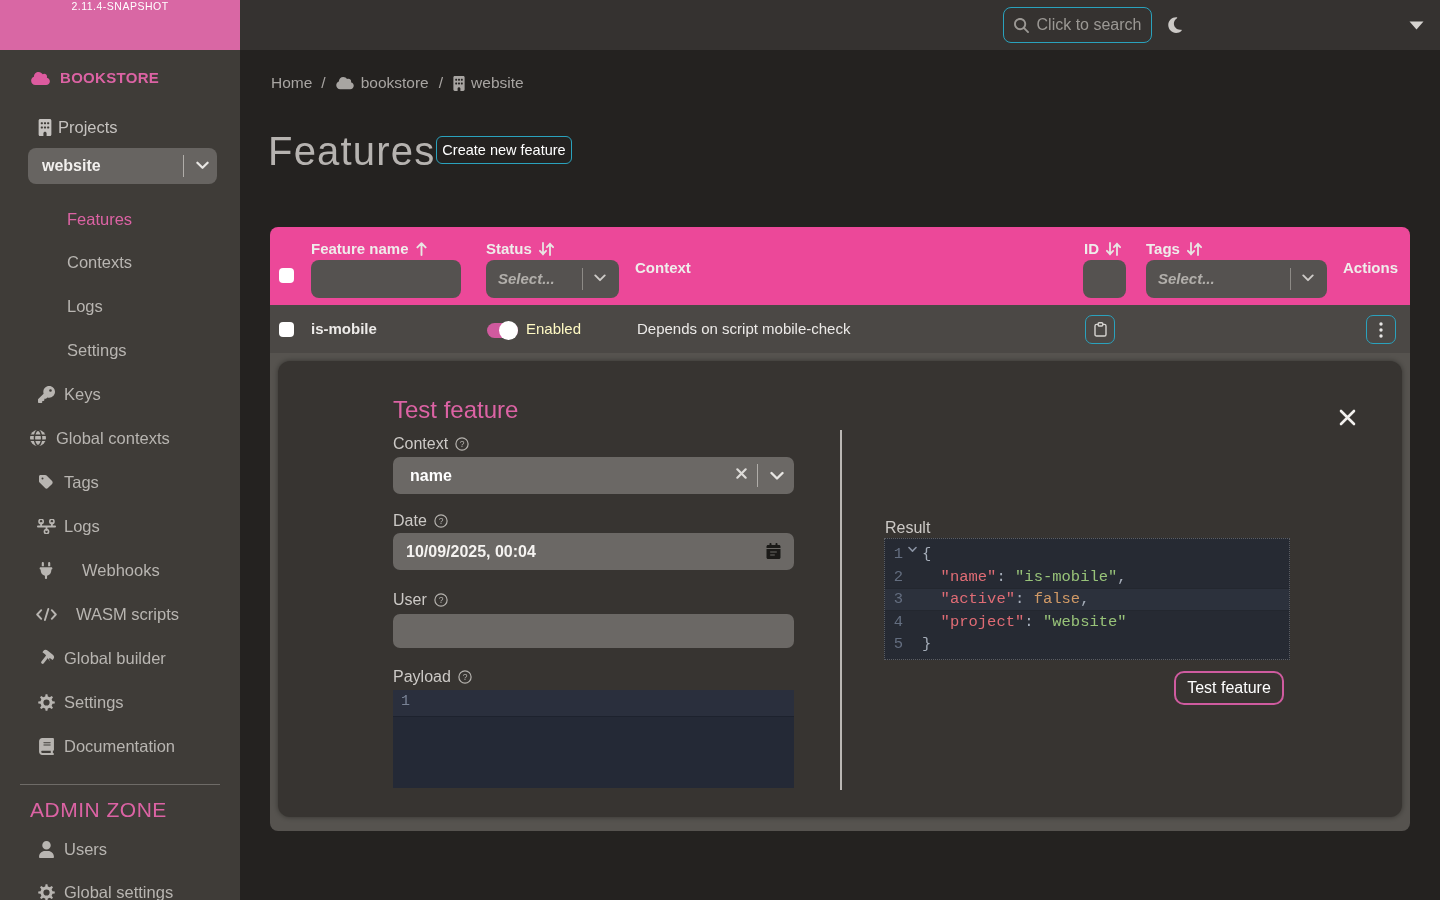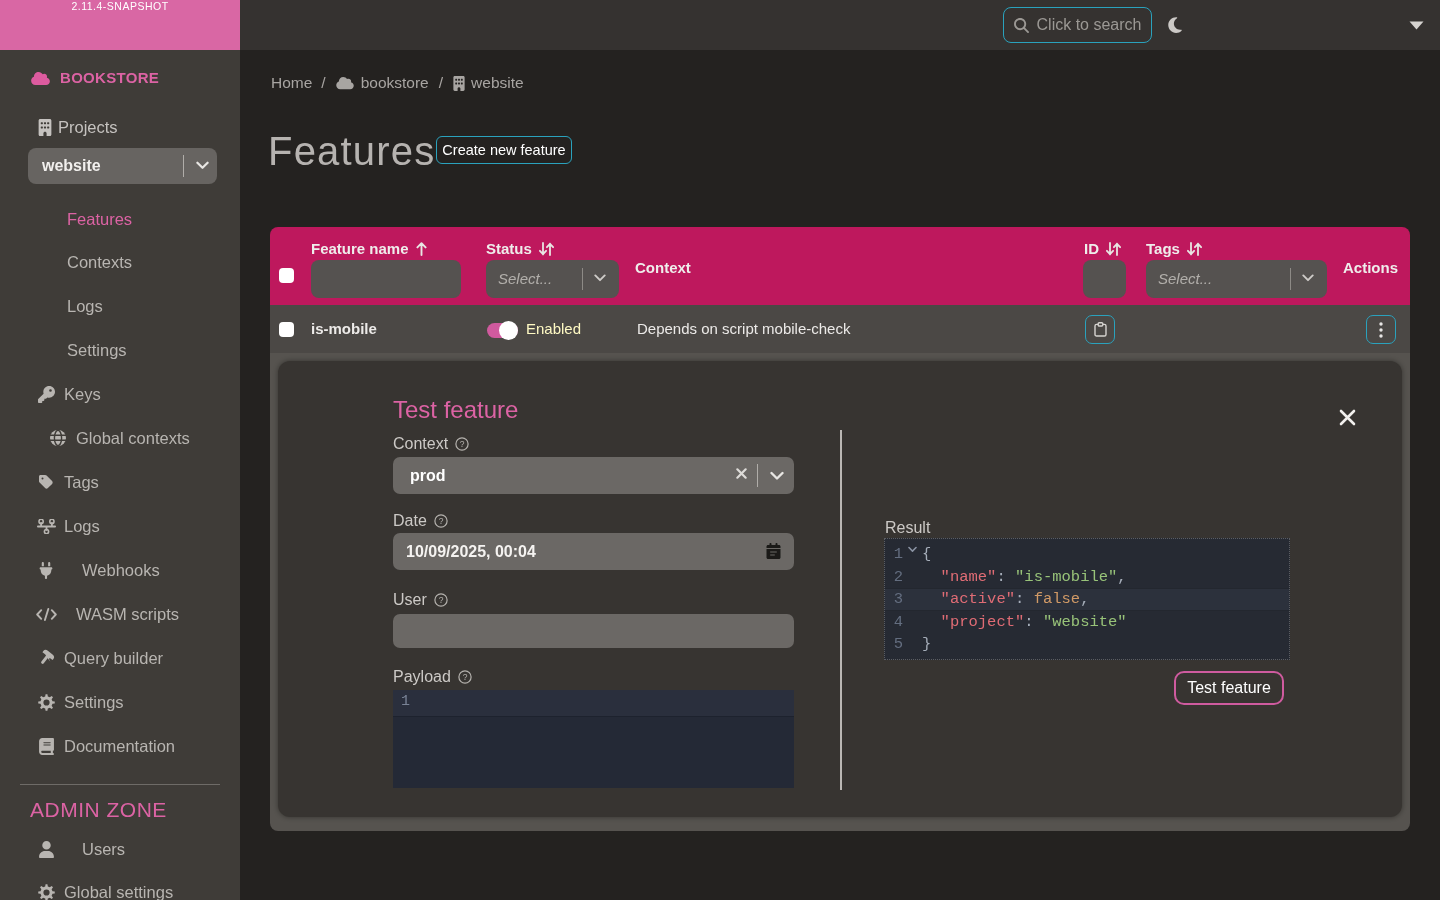--- a/index.html
+++ b/index.html
@@ -23,28 +23,28 @@
 #wsel .wt{position:absolute;left:14px;top:0;height:36px;line-height:36px;color:#f2f0ee;font-size:16px;font-weight:bold}
 #wsel .dv{position:absolute;left:155px;top:7px;width:1px;height:22px;background:#b0ada9}
 #wsel .ch{position:absolute;left:168px;top:13px}
 #sdiv{position:absolute;left:20px;top:734px;width:200px;height:1px;background:#6e6b67}
 
 #crumb{position:absolute;left:271px;top:74px;height:18px;display:flex;align-items:center;color:#a8a5a2;font-size:15.5px}
 #title{position:absolute;left:268px;top:129px;font-size:40px;color:#b6b3b0;letter-spacing:1.2px}
 #createbtn{position:absolute;left:436px;top:136px;width:136px;height:28px;border:1.5px solid #2aa2bd;border-radius:6px;box-sizing:border-box;color:#fff;font-size:14.5px;display:flex;align-items:center;justify-content:center}
 
 #tbl{position:absolute;left:270px;top:227px;width:1140px;height:604px;border-radius:8px;overflow:hidden}
-#thead{position:absolute;left:0;top:0;width:1140px;height:78px;background:#be185d}
+#thead{position:absolute;left:0;top:0;width:1140px;height:78px;background:#ec4899}
 #trow{position:absolute;left:0;top:78px;width:1140px;height:48px;background:#4b4845}
 #texp{position:absolute;left:0;top:126px;width:1140px;height:478px;background:#56534f}
 .cb{position:absolute;width:15px;height:15px;background:#fff;border-radius:4px}
 .hlabel{position:absolute;top:13px;height:18px;line-height:18px;font-size:15px;font-weight:bold;color:#efedeb;display:flex;align-items:center;gap:7px}
 .hmid{position:absolute;top:33px;height:16px;line-height:16px;font-size:15px;font-weight:bold;color:#efedeb}
 .hin{position:absolute;top:33px;height:38px;background:#555250;border-radius:8px;box-sizing:border-box}
-.sel .st{position:absolute;left:12px;top:0;height:55px;line-height:38px;font-size:15px;font-style:italic;font-weight:normal;color:#b2afab}
+.sel .st{position:absolute;left:12px;top:0;height:55px;line-height:38px;font-size:15px;font-style:italic;font-weight:bold;color:#b2afab}
 .sel .dv{position:absolute;top:8px;width:1px;height:22px;background:#8d8a86}
 .sel .ch{position:absolute;top:14px}
 .teal-sq{position:absolute;top:10px;width:30px;height:29px;border:1.5px solid #2aa2bd;border-radius:7px;box-sizing:border-box;display:flex;align-items:center;justify-content:center}
 
 #panel{position:absolute;left:278px;top:361px;width:1124px;height:456px;background:#373431;border-radius:12px;box-shadow:0 0 5px rgba(10,10,9,.45)}
 #pclose{position:absolute;left:1061px;top:48px}
 #ptitle{position:absolute;left:115px;top:35px;font-size:24px;color:#dc63a4}
 .plabel{position:absolute;height:18px;line-height:18px;color:#ccc9c6;font-size:16px;display:flex;align-items:center;gap:7px}
 .pin{position:absolute;left:115px;width:401px;background:#6b6865;border-radius:7px;box-sizing:border-box}
 #pdivider{position:absolute;left:562px;top:69px;width:2px;height:360px;background:#bab7b4}
@@ -113,21 +113,21 @@
     </div>
   <div class="si pink" style="left:67px;top:158px">Features</div>
   <div class="si" style="left:67px;top:201px">Contexts</div>
   <div class="si" style="left:67px;top:245px">Logs</div>
   <div class="si" style="left:67px;top:289px">Settings</div>
   <div class="si" style="left:34px;top:333px"><span class="ic">
         <svg width="17" height="17" viewBox="0 0 512 512" fill="#b8b5b1">
           <path d="M336 352c97.2 0 176-78.8 176-176S433.2 0 336 0S160 78.8 160 176c0 18.7 2.9 36.8 8.3 53.7L7 391c-4.5 4.5-7 10.6-7 17v80c0 13.3 10.7 24 24 24h80c13.3 0 24-10.7 24-24V448h40c13.3 0 24-10.7 24-24V384h40c6.4 0 12.5-2.5 17-7l33.3-33.3c16.9 5.4 35 8.3 53.7 8.3zM376 96a40 40 0 1 1 0 80 40 40 0 1 1 0-80z"></path>
         </svg>
       </span><span style="margin-left:30px">Keys</span></div>
-  <div class="si" style="left:46px;top:377px"><span class="ic">
+  <div class="si" style="left:26px;top:377px"><span class="ic">
         <svg width="16" height="16" viewBox="0 0 16 16">
           <circle cx="8" cy="8" r="8" fill="#b8b5b1"></circle>
           <g stroke="#3f3c38" fill="none">
             <path d="M0 5.3h16M0 10.2h16" stroke-width="1.6"></path>
             <ellipse cx="8" cy="8" rx="3.6" ry="7.6" stroke-width="1.4"></ellipse>
           </g>
         </svg>
       </span><span style="margin-left:30px">Global contexts</span></div>
   <div class="si" style="left:34px;top:421px"><span class="ic">
         <svg width="16" height="16" viewBox="0 0 448 512" fill="#b8b5b1">
@@ -155,38 +155,38 @@
           <path d="M5.2 2.2L1.2 6.5l4 4.3M15.8 2.2l4 4.3-4 4.3M12.3 1l-3.4 11"></path>
         </svg>
       </span><span style="margin-left:42px">WASM scripts</span></div>
   <div class="si" style="left:34px;top:597px"><span class="ic">
         <svg width="18" height="18" viewBox="0 0 18 18" fill="#b8b5b1">
           <g transform="rotate(38 9 9)">
             <path d="M2.6 6.6 L2.6 5.2 Q2.6 2.2 6 2.2 L12 2.2 Q15.4 2.2 15.4 5.2 L15.4 6.6 L12 6.6 L12 8 L14.6 9.2 L12 8.6 L6 6.6 Z"></path>
             <rect x="7.5" y="4.5" width="3" height="11.5" rx="1.5"></rect>
           </g>
         </svg>
-      </span><span style="margin-left:30px">Query builder</span></div>
+      </span><span style="margin-left:30px">Global builder</span></div>
   <div class="si" style="left:34px;top:641px"><span class="ic">
         <svg width="17" height="17" viewBox="0 0 17 17" fill="#b8b5b1" fill-rule="evenodd">
           <path d="M7.57 0.25 L9.43 0.25 L9.80 2.54 L11.80 3.37 L13.67 2.01 L14.99 3.33 L13.63 5.20 L14.46 7.20 L16.75 7.57 L16.75 9.43 L14.46 9.80 L13.63 11.80 L14.99 13.67 L13.67 14.99 L11.80 13.63 L9.80 14.46 L9.43 16.75 L7.57 16.75 L7.20 14.46 L5.20 13.63 L3.33 14.99 L2.01 13.67 L3.37 11.80 L2.54 9.80 L0.25 9.43 L0.25 7.57 L2.54 7.20 L3.37 5.20 L2.01 3.33 L3.33 2.01 L5.20 3.37 L7.20 2.54 Z M11.60 8.50 A3.1 3.1 0 1 0 5.40 8.50 A3.1 3.1 0 1 0 11.60 8.50 Z"></path>
         </svg>
       </span><span style="margin-left:30px">Settings</span></div>
   <div class="si" style="left:34px;top:685px"><span class="ic">
         <svg width="15" height="17" viewBox="0 0 448 512" fill="#b8b5b1">
           <path d="M96 0C43 0 0 43 0 96V416c0 53 43 96 96 96H384h32c17.7 0 32-14.3 32-32s-14.3-32-32-32V384c17.7 0 32-14.3 32-32V32c0-17.7-14.3-32-32-32H384 96zm0 384H352v64H96c-17.7 0-32-14.3-32-32s14.3-32 32-32zm32-240c0-8.8 7.2-16 16-16H336c8.8 0 16 7.2 16 16s-7.2 16-16 16H144c-8.8 0-16-7.2-16-16zm16 48H336c8.8 0 16 7.2 16 16s-7.2 16-16 16H144c-8.8 0-16-7.2-16-16s7.2-16 16-16z"></path>
         </svg>
       </span><span style="margin-left:30px">Documentation</span></div>
   <div id="sdiv"></div>
   <div class="si pink" style="left:30px;top:749px;font-size:21px;letter-spacing:.5px">ADMIN ZONE</div>
   <div class="si" style="left:34px;top:788px"><span class="ic">
         <svg width="15" height="17" viewBox="0 0 448 512" fill="#b8b5b1">
           <path d="M224 256A128 128 0 1 0 224 0a128 128 0 1 0 0 256zm-45.7 48C79.8 304 0 383.8 0 482.3C0 498.7 13.3 512 29.7 512H418.3c16.4 0 29.7-13.3 29.7-29.7C448 383.8 368.2 304 269.7 304H178.3z"></path>
         </svg>
-      </span><span style="margin-left:48px">Users</span></div>
+      </span><span style="margin-left:30px">Users</span></div>
   <div class="si" style="left:34px;top:831px"><span class="ic">
         <svg width="17" height="17" viewBox="0 0 17 17" fill="#b8b5b1" fill-rule="evenodd">
           <path d="M7.57 0.25 L9.43 0.25 L9.80 2.54 L11.80 3.37 L13.67 2.01 L14.99 3.33 L13.63 5.20 L14.46 7.20 L16.75 7.57 L16.75 9.43 L14.46 9.80 L13.63 11.80 L14.99 13.67 L13.67 14.99 L11.80 13.63 L9.80 14.46 L9.43 16.75 L7.57 16.75 L7.20 14.46 L5.20 13.63 L3.33 14.99 L2.01 13.67 L3.37 11.80 L2.54 9.80 L0.25 9.43 L0.25 7.57 L2.54 7.20 L3.37 5.20 L2.01 3.33 L3.33 2.01 L5.20 3.37 L7.20 2.54 Z M11.60 8.50 A3.1 3.1 0 1 0 5.40 8.50 A3.1 3.1 0 1 0 11.60 8.50 Z"></path>
         </svg>
       </span><span style="margin-left:30px">Global settings</span></div>
 </div>
 
 <div id="crumb">
   <span>Home</span>
   <span style="margin:0 9px">/</span>
@@ -278,21 +278,21 @@
         <path d="M2 2L15 15M15 2L2 15" stroke="#f2f0ee" stroke-width="2.6" stroke-linecap="round"></path>
       </svg>
     </div>
   <div id="ptitle">Test feature</div>
 
   <div class="plabel" style="left:115px;top:74px">Context <svg width="14" height="14" viewBox="0 0 14 14">
         <circle cx="7" cy="7" r="6.1" fill="none" stroke="#b5b2ae" stroke-width="1.2"></circle>
         <text x="7" y="10" text-anchor="middle" font-size="8.5" fill="#b5b2ae" font-family="Liberation Sans">?</text>
       </svg></div>
   <div class="pin sel2" style="top:96px;height:37px">
-    <span style="position:absolute;left:17px;top:0;height:37px;line-height:37px;color:#fff;font-size:16px;font-weight:bold">prod</span>
+    <span style="position:absolute;left:17px;top:0;height:37px;line-height:37px;color:#fff;font-size:16px;font-weight:bold">name</span>
     <span style="position:absolute;left:342px;top:10px">
         <svg width="13" height="13" viewBox="0 0 14 14">
           <path d="M2.5 2.5L11.5 11.5M11.5 2.5L2.5 11.5" stroke="#dddbd8" stroke-width="2.4" stroke-linecap="round"></path>
         </svg>
       </span>
     <span style="position:absolute;left:364px;top:7px;width:1px;height:23px;background:#b0ada9"></span>
     <span style="position:absolute;left:377px;top:14px">
         <svg width="14" height="10" viewBox="0 0 14 9" fill="none">
           <path d="M1.5 1.5L7 7L12.5 1.5" stroke="#e8e6e3" stroke-width="2.4" stroke-linecap="round" stroke-linejoin="round"></path>
         </svg>

